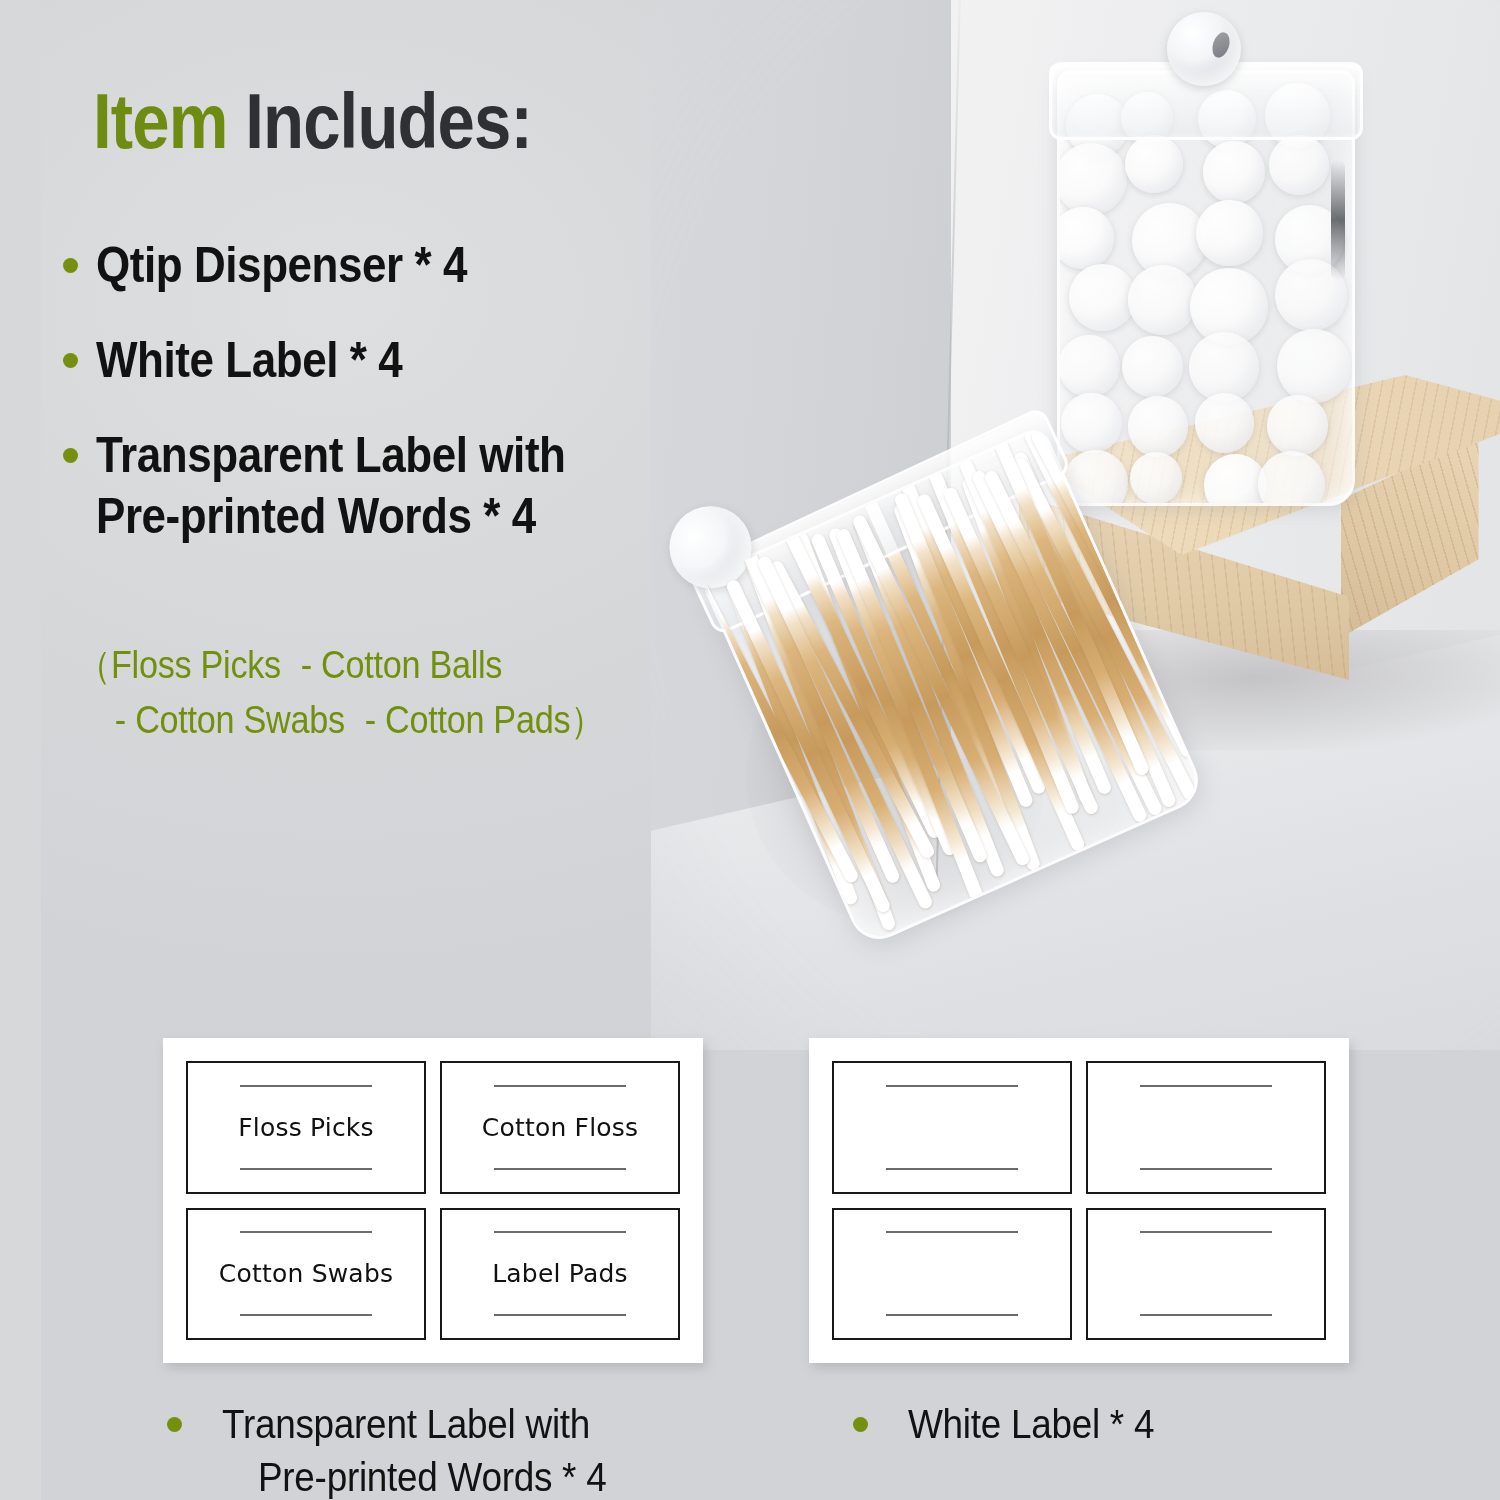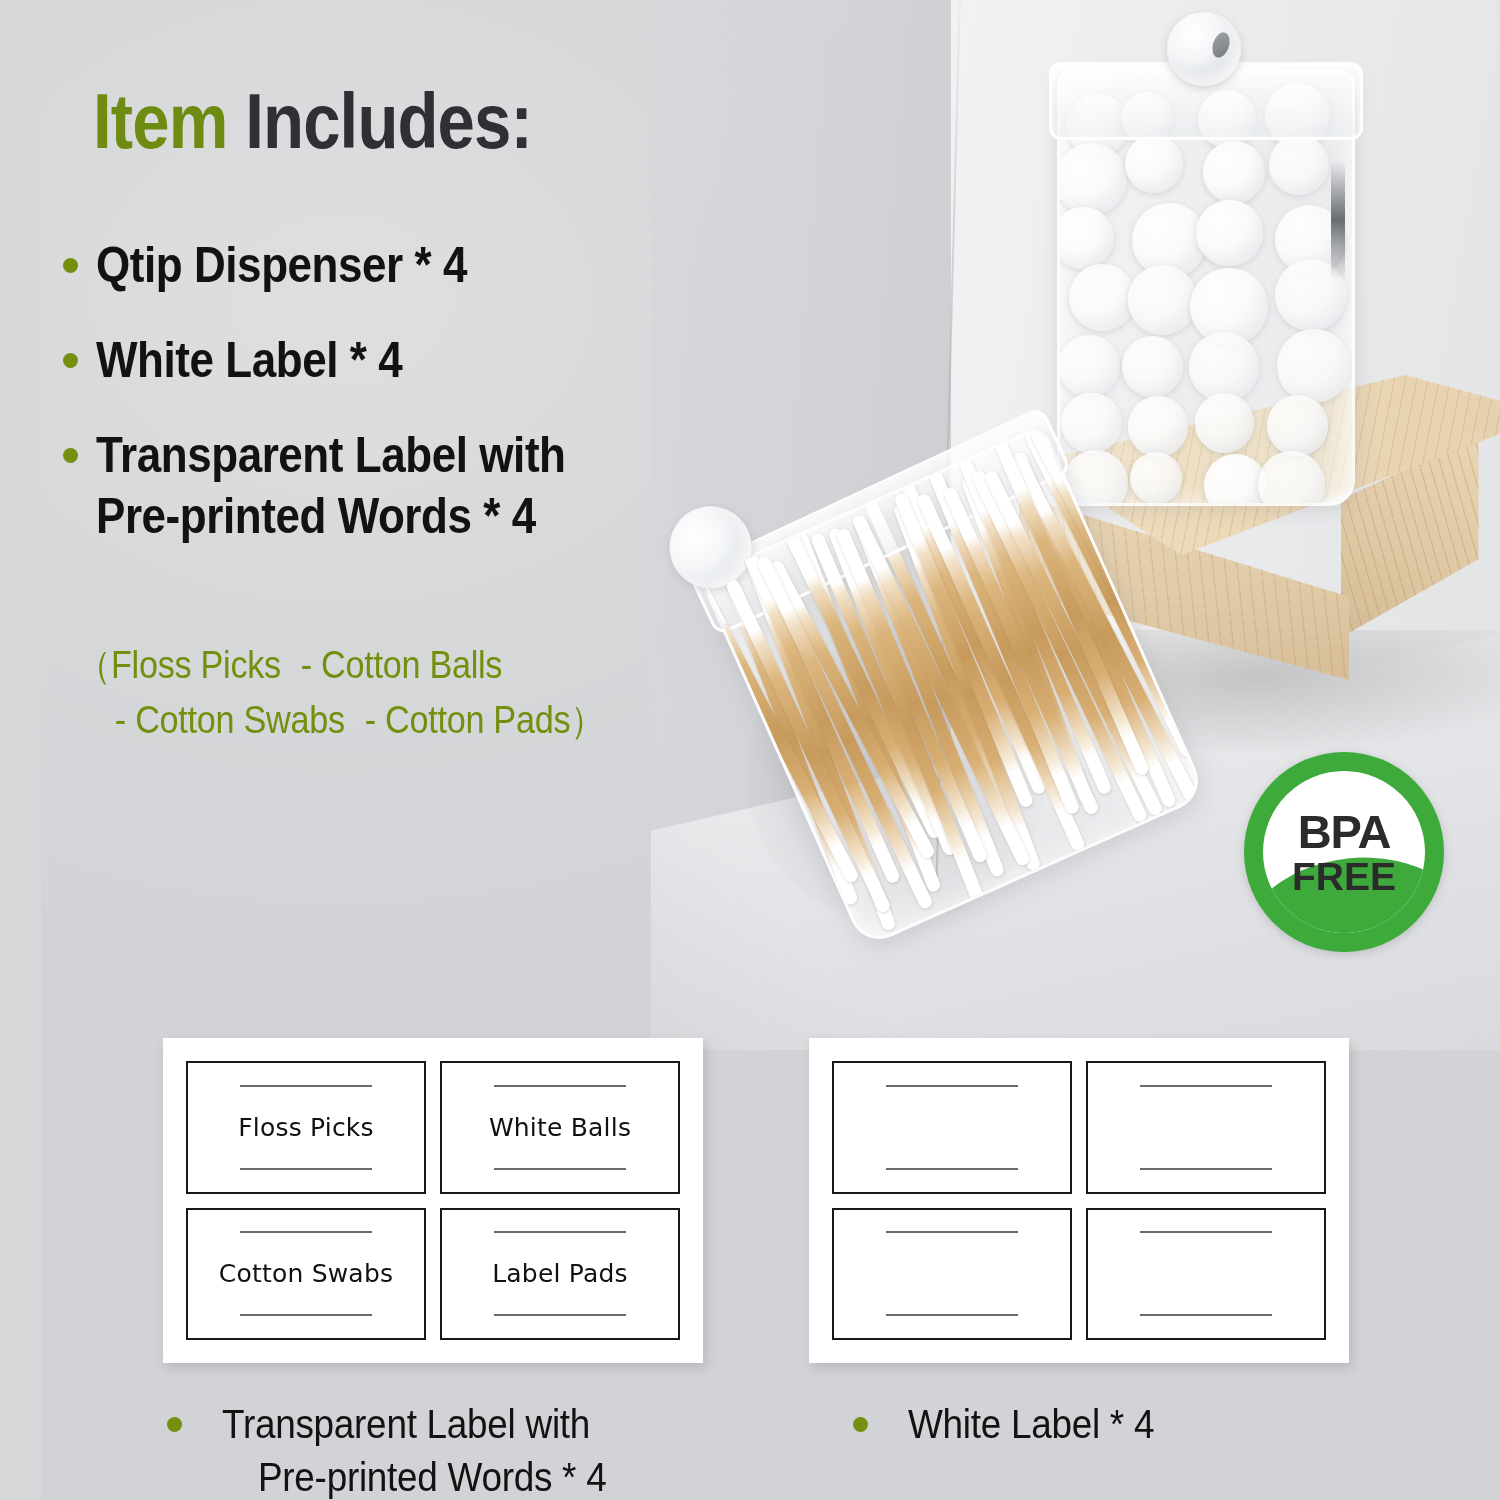--- a/index.html
+++ b/index.html
@@ -478,40 +478,33 @@
             <div class="swab" style="left: 337.326px; top: 13.7047px; height: 382.856px; transform: rotate(-3.13deg); z-index: 7;"></div>
             <div class="swab" style="left: 354.621px; top: -7.30242px; height: 362.933px; transform: rotate(-2.42deg); z-index: 1;"></div>
             <div class="swab" style="left: 364.909px; top: -4.38725px; height: 363.113px; transform: rotate(-3.69deg); z-index: 2;"></div>
           </div>
       </div>
       <div class="jar-tilt-lid"></div>
       <div class="jar-tilt-knob"></div>
     </div>
   </div>
 
-  <div class="bpa">
-    <div class="bpa-inner">
-      <div class="bpa-leaf"></div>
-      <div class="bpa-top">BPA</div>
-      <div class="bpa-bot">FREE</div>
-    </div>
-  </div>
 
   <div class="sheet sheet-transparent">
     <div class="label-cell">
       <div class="label-box">
         <span class="label-rule top"></span>
         <span class="label-word">Floss Picks</span>
         <span class="label-rule bottom"></span>
       </div>
     </div>
     <div class="label-cell">
       <div class="label-box">
         <span class="label-rule top"></span>
-        <span class="label-word">White Balls</span>
+        <span class="label-word">Cotton Floss</span>
         <span class="label-rule bottom"></span>
       </div>
     </div>
     <div class="label-cell">
       <div class="label-box">
         <span class="label-rule top"></span>
         <span class="label-word">Cotton Swabs</span>
         <span class="label-rule bottom"></span>
       </div>
     </div>

